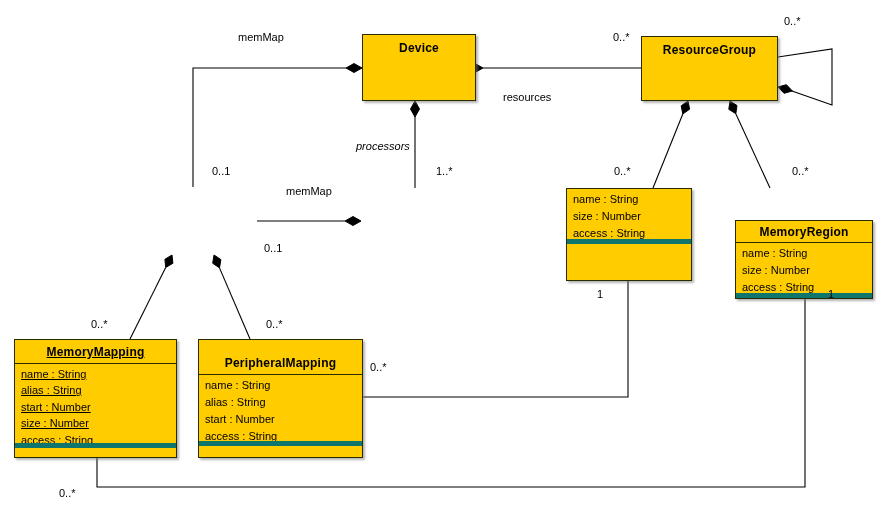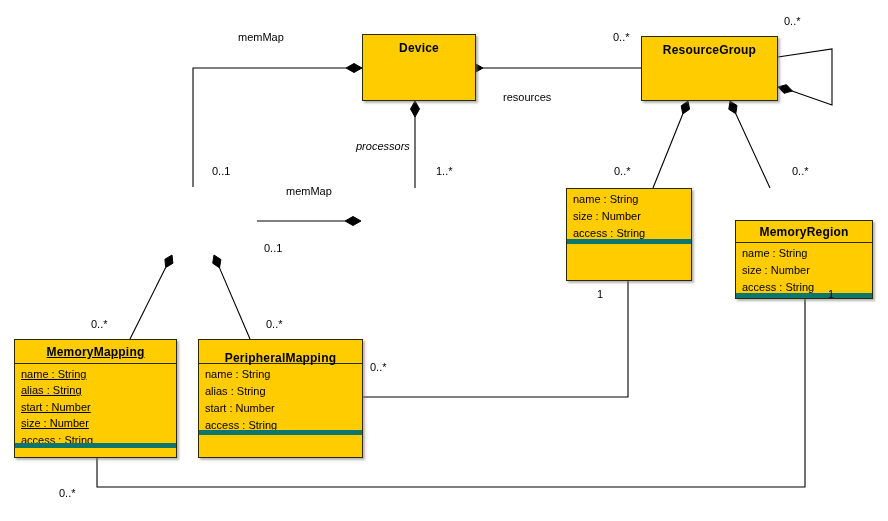--- a/index.html
+++ b/index.html
@@ -137,21 +137,21 @@
       <div class="attr">name : String</div>
       <div class="attr">alias : String</div>
       <div class="attr">start : Number</div>
       <div class="attr">size : Number</div>
       <div class="attr">access : String</div>
     </div>
     <div class="ops-box"></div>
   </div>
 
   <div class="uml-class with-attrs" style="left:198px;top:339px;width:165px;height:119px;">
-    <div class="title" style="height:24px;padding-top:11px;">PeripheralMapping</div>
+    <div class="title" style="height:24px;padding-top:5px;margin-top:11px;">PeripheralMapping</div>
     <div class="attrs-box" style="height:71px;">
       <div class="attr">name : String</div>
       <div class="attr">alias : String</div>
       <div class="attr">start : Number</div>
       <div class="attr">access : String</div>
     </div>
     <div class="ops-box"></div>
   </div>
 
   <span class="edge-label" style="left:238px;top:31px;">memMap</span>

